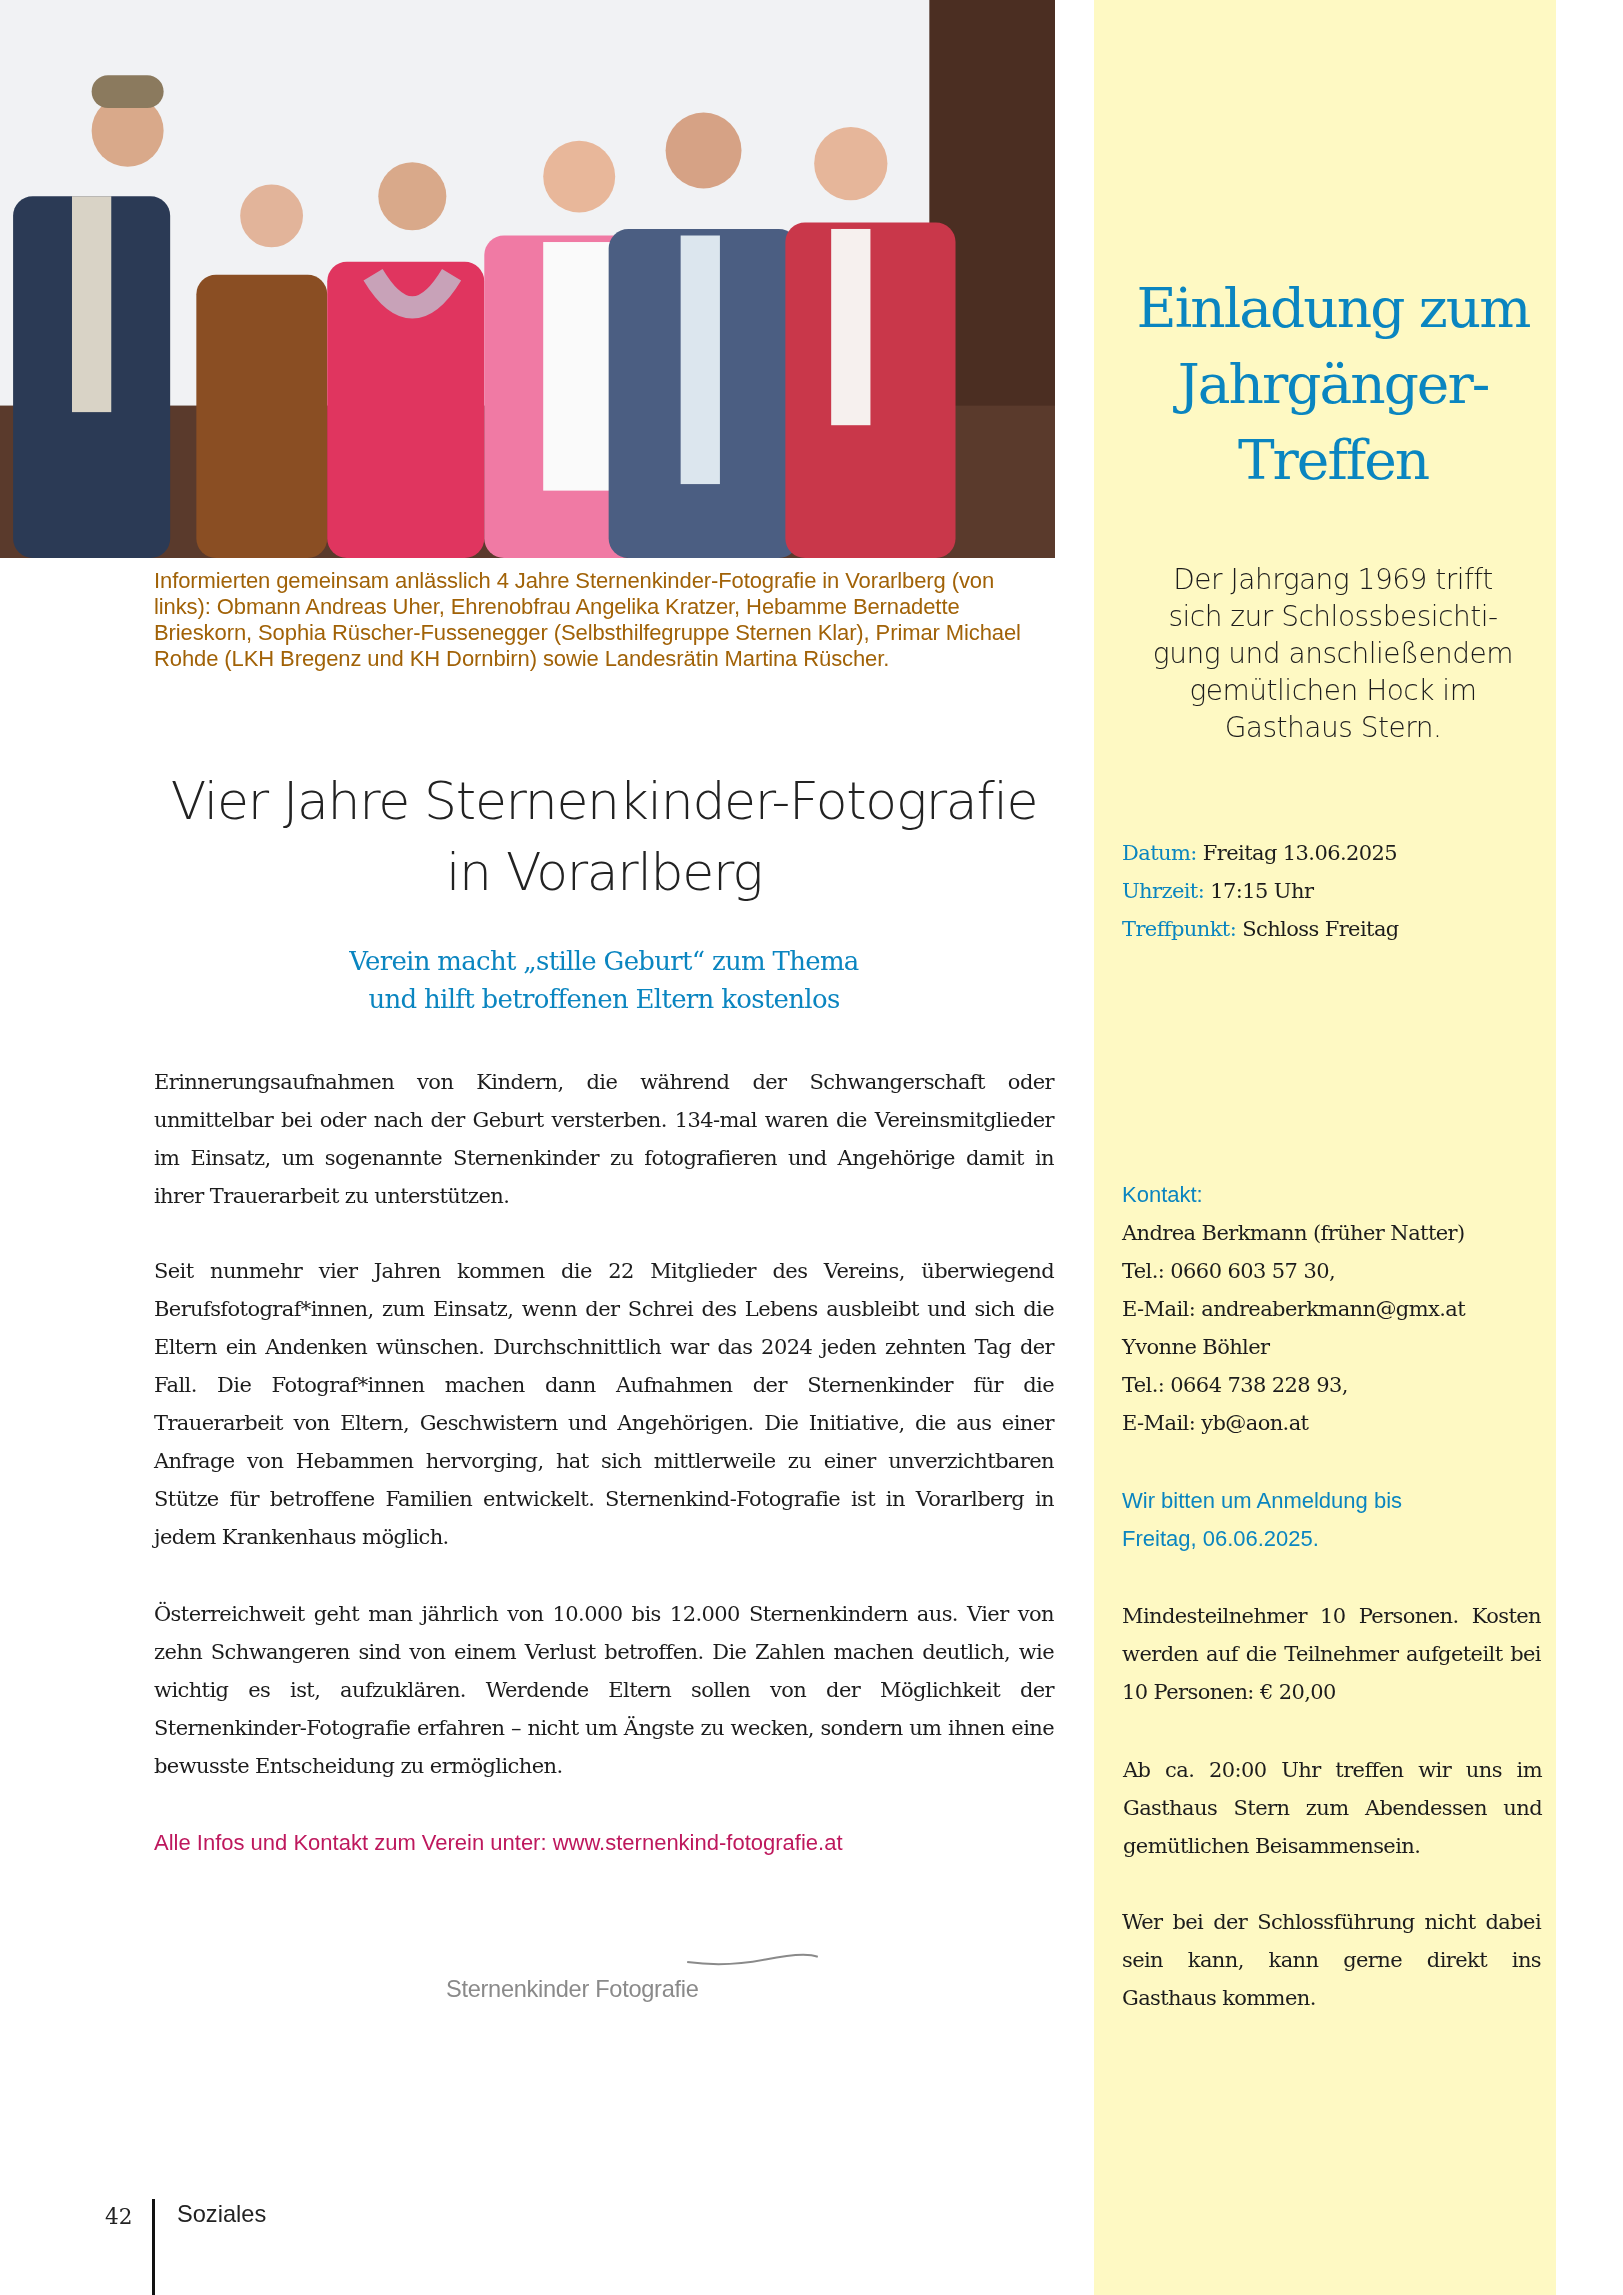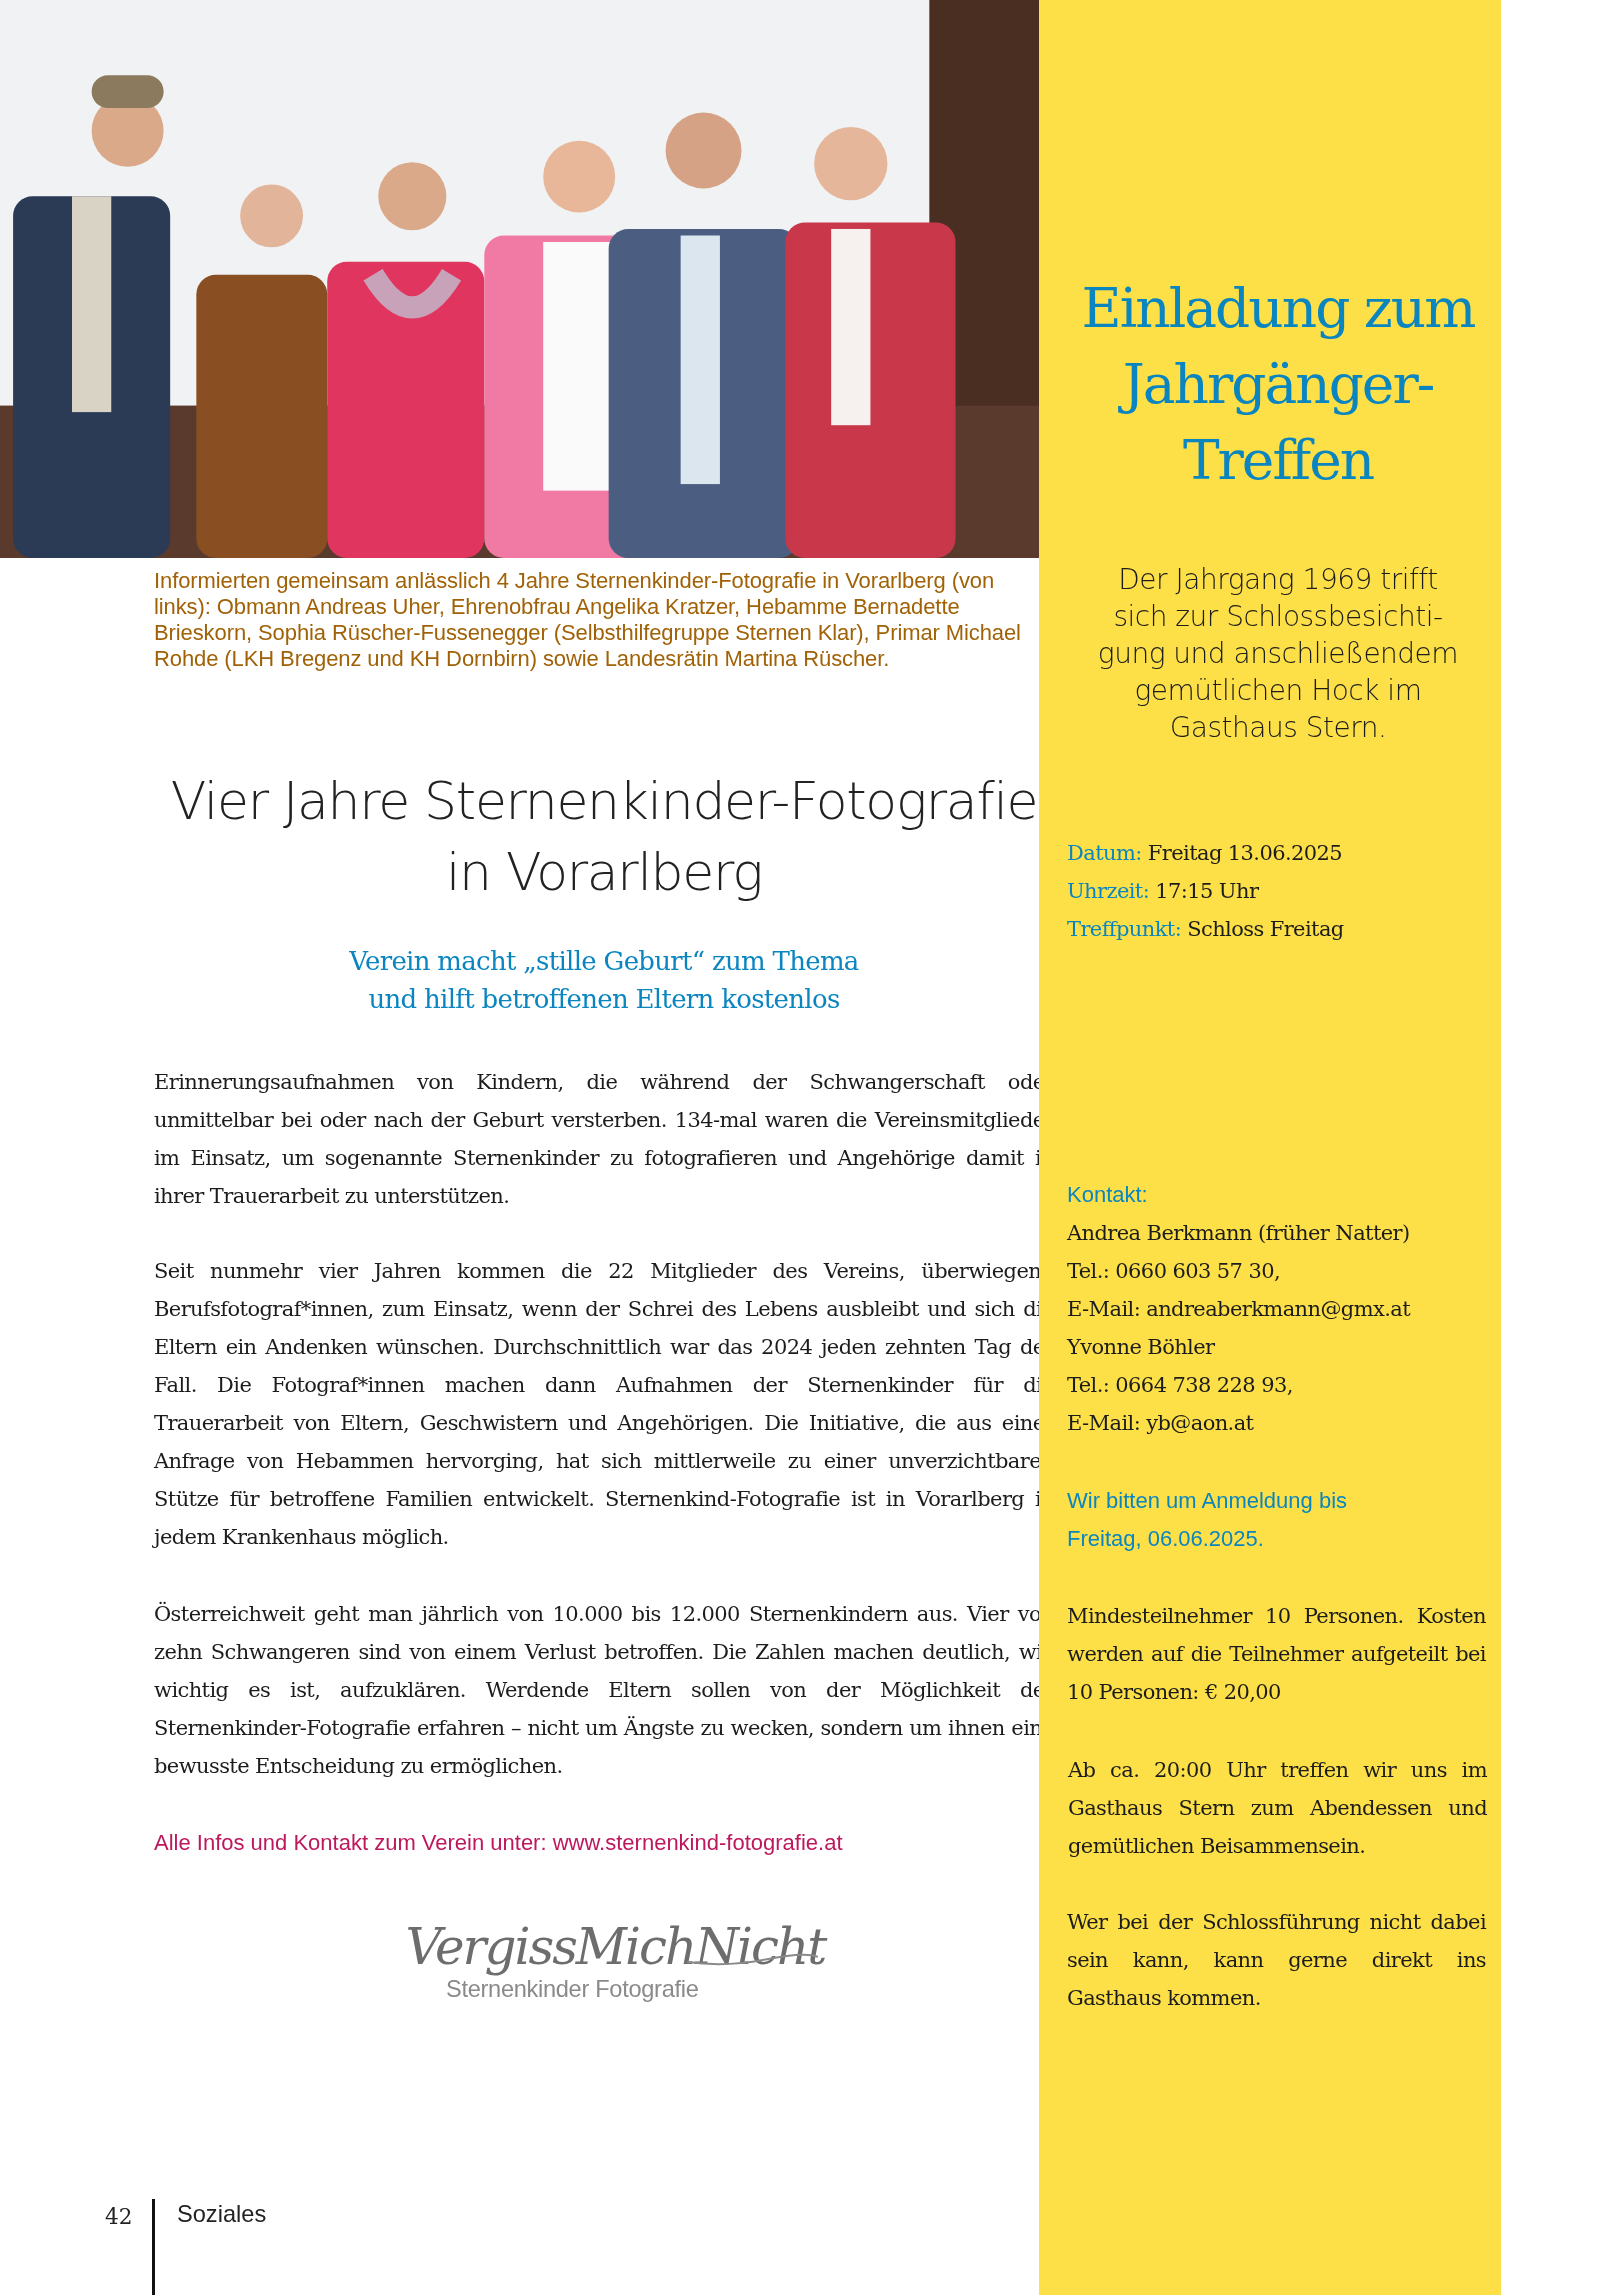--- a/index.html
+++ b/index.html
@@ -63,21 +63,21 @@
       font-family: "DejaVu Serif", serif; font-size: 21.6px; color: #222;
     }
     .footer-rule {
       position: absolute; left: 152px; top: 2199px; width: 2.6px; height: 97px; background: #111;
     }
     .footer-section {
       position: absolute; left: 177px; top: 2201px;
       font-family: "Liberation Sans", sans-serif; font-size: 23.6px; color: #222;
     }
     .sidebar {
-      position: absolute; left: 1039px; top: 0; width: 462px; height: 2295px; background: #fde047;
+      position: absolute; left: 1094px; top: 0; width: 462px; height: 2295px; background: #fef9c3;
     }
     .sb-title {
       position: absolute; left: 0; top: 270px; width: 478px; text-align: center;
       font-family: "DejaVu Serif", serif; font-size: 55px; line-height: 76px; color: #0a85c0;
       letter-spacing: -2px;
     }
     .sb-title span { display: block; }
     .sb-intro {
       position: absolute; left: 0; top: 561px; width: 478px; text-align: center;
       font-family: "DejaVu Sans", sans-serif; font-weight: 300; font-size: 28px; line-height: 37px;
@@ -151,21 +151,20 @@
   <span>und hilft betroffenen Eltern kostenlos</span>
 </h2>
 
 <p class="body-text p1" style="margin:0;">Erinnerungsaufnahmen von Kindern, die während der Schwangerschaft oder unmittelbar bei oder nach der Geburt versterben. 134-mal waren die Vereinsmitglieder im Einsatz, um sogenannte Sternenkinder zu fotografieren und Angehörige damit in ihrer Trauerarbeit zu unterstützen.</p>
 <p class="body-text p2" style="margin:0;">Seit nunmehr vier Jahren kommen die 22 Mitglieder des Vereins, überwiegend Berufsfotograf*innen, zum Einsatz, wenn der Schrei des Lebens ausbleibt und sich die Eltern ein Andenken wünschen. Durchschnittlich war das 2024 jeden zehnten Tag der Fall. Die Fotograf*innen machen dann Aufnahmen der Sternenkinder für die Trauerarbeit von Eltern, Geschwistern und Angehörigen. Die Initiative, die aus einer Anfrage von Hebammen hervorging, hat sich mittlerweile zu einer unverzichtbaren Stütze für betroffene Familien entwickelt. Sternenkind-Fotografie ist in Vorarlberg in jedem Krankenhaus möglich.</p>
 <p class="body-text p3" style="margin:0;">Österreichweit geht man jährlich von 10.000 bis 12.000 Sternenkindern aus. Vier von zehn Schwangeren sind von einem Verlust betroffen. Die Zahlen machen deutlich, wie wichtig es ist, aufzuklären. Werdende Eltern sollen von der Möglichkeit der Sternenkinder-Fotografie erfahren – nicht um Ängste zu wecken, sondern um ihnen eine bewusste Entscheidung zu ermöglichen.</p>
 
 <div class="link-line">Alle Infos und Kontakt zum Verein unter: www.sternenkind-fotografie.at</div>
 
 <div class="logo">
-  <div class="script">VergissMichNicht</div>
   <svg class="swash" viewBox="0 0 200 30">
     <path d="M0 20 Q60 28 120 16 T200 12" stroke="#8a8a8a" stroke-width="3" fill="none"></path>
   </svg>
   <div class="tag">Sternenkinder Fotografie</div>
 </div>
 
 <div class="footer-num">42</div>
 <div class="footer-rule"></div>
 <div class="footer-section">Soziales</div>
 

